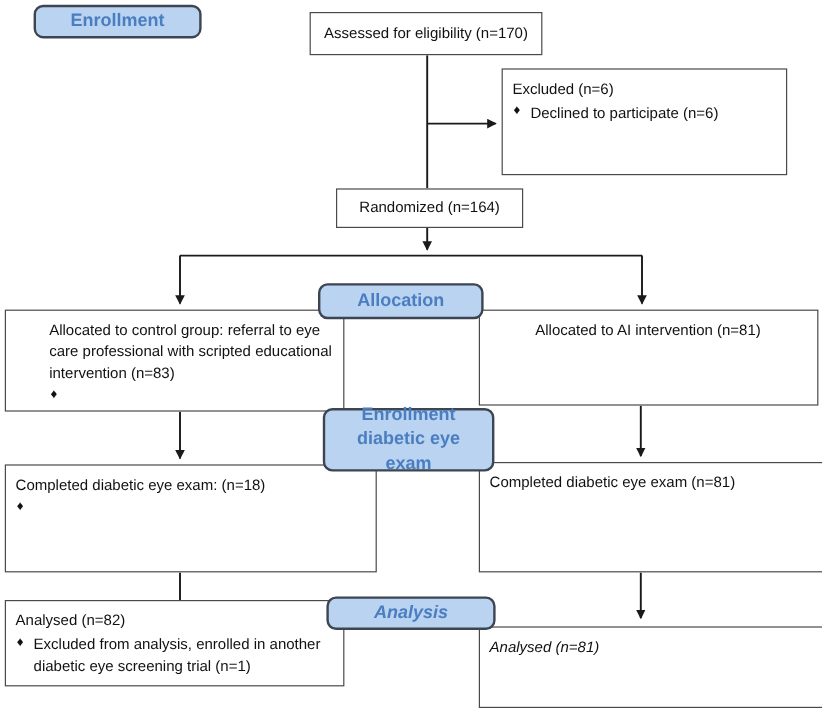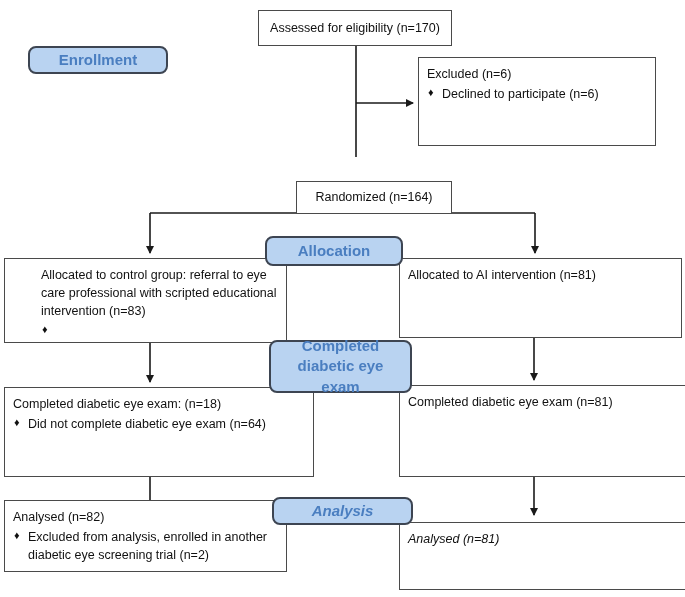--- a/index.html
+++ b/index.html
@@ -79,72 +79,71 @@
     <line x1="356" y1="190" x2="356" y2="208" stroke="#1a1a1a" stroke-width="1.6" marker-end="url(#arr)"></line>
     <line x1="150" y1="213" x2="535" y2="213" stroke="#1a1a1a" stroke-width="1.6"></line>
     <line x1="150" y1="213" x2="150" y2="253" stroke="#1a1a1a" stroke-width="1.6" marker-end="url(#arr)"></line>
     <line x1="535" y1="213" x2="535" y2="253" stroke="#1a1a1a" stroke-width="1.6" marker-end="url(#arr)"></line>
     <line x1="150" y1="343" x2="150" y2="382" stroke="#1a1a1a" stroke-width="1.6" marker-end="url(#arr)"></line>
     <line x1="534" y1="338" x2="534" y2="380" stroke="#1a1a1a" stroke-width="1.6" marker-end="url(#arr)"></line>
     <line x1="150" y1="477" x2="150" y2="517" stroke="#1a1a1a" stroke-width="1.6" marker-end="url(#arr)"></line>
     <line x1="534" y1="477" x2="534" y2="515" stroke="#1a1a1a" stroke-width="1.6" marker-end="url(#arr)"></line>
   </svg>
 
-  <div class="stage" style="left:28px; top:4px; width:140px; height:28px;margin-top:42px;">Enrollment</div>
+  <div class="stage" style="left:28px; top:4px; width:140px; height:28px;">Enrollment</div>
 
   <div class="stage" style="left:265px; top:236px; width:138px; height:30px;">Allocation</div>
 
-  <div class="stage" style="left:269px; top:340px; width:143px; height:53px; padding:0 6px;">Completed diabetic eye exam</div>
+  <div class="stage" style="left:269px; top:340px; width:143px; height:53px; padding:0 6px;">Enrollment diabetic eye exam</div>
 
   <div class="stage" style="left:272px; top:497px; width:141px; height:28px;font-style:italic;">Analysis</div>
 
   <div class="fbox center" style="left:258px; top:10px; width:194px; height:36px;">
     <span>Assessed for eligibility (n=170)</span>
   </div>
 
   <div class="fbox lefttext" style="left:418px; top:57px; width:238px; height:89px;">
     <div class="title">Excluded (n=6)</div>
     <div class="bullet">
       <span class="glyph">♦</span>
       <span>Declined to participate (n=6)</span>
     </div>
   </div>
 
-  <div class="fbox center" style="left:296px; top:157px; width:156px; height:33px;margin-top:24px;">
+  <div class="fbox center" style="left:280px; top:157px; width:156px; height:33px;">
     <span>Randomized (n=164)</span>
   </div>
 
   <div class="fbox lefttext" style="left:4px; top:258px; width:283px; height:85px;padding-left:36px;">
     <div class="title">Allocated to control group: referral to eye care professional with scripted educational intervention (n=83)</div>
     <div class="bullet">
       <span class="glyph">♦</span>
     </div>
   </div>
 
-  <div class="fbox lefttext" style="left:399px; top:258px; width:283px; height:80px;">
+  <div class="fbox lefttext" style="left:399px; top:258px; width:283px; height:80px;text-align:center;">
     <div class="title">Allocated to AI intervention (n=81)</div>
   </div>
 
   <div class="fbox lefttext" style="left:4px; top:387px; width:310px; height:90px;">
     <div class="title">Completed diabetic eye exam: (n=18)</div>
     <div class="bullet">
       <span class="glyph">♦</span>
-      <span>Did not complete diabetic eye exam (n=64)</span>
     </div>
   </div>
 
   <div class="fbox lefttext" style="left:399px; top:385px; width:332px; height:92px;">
     <div class="title">Completed diabetic eye exam (n=81)</div>
   </div>
 
   <div class="fbox lefttext" style="left:4px; top:500px; width:283px; height:72px;">
     <div class="title">Analysed (n=82)</div>
     <div class="bullet">
       <span class="glyph">♦</span>
-      <span>Excluded from analysis, enrolled in another diabetic eye screening trial (n=2)</span>
+      <span>Excluded from analysis, enrolled in another diabetic eye screening trial (n=1)</span>
     </div>
   </div>
 
   <div class="fbox lefttext" style="left:399px; top:522px; width:312px; height:68px;font-style:italic;">
     <div class="title">Analysed (n=81)</div>
   </div>
 
 </div>
 
 </body></html>

